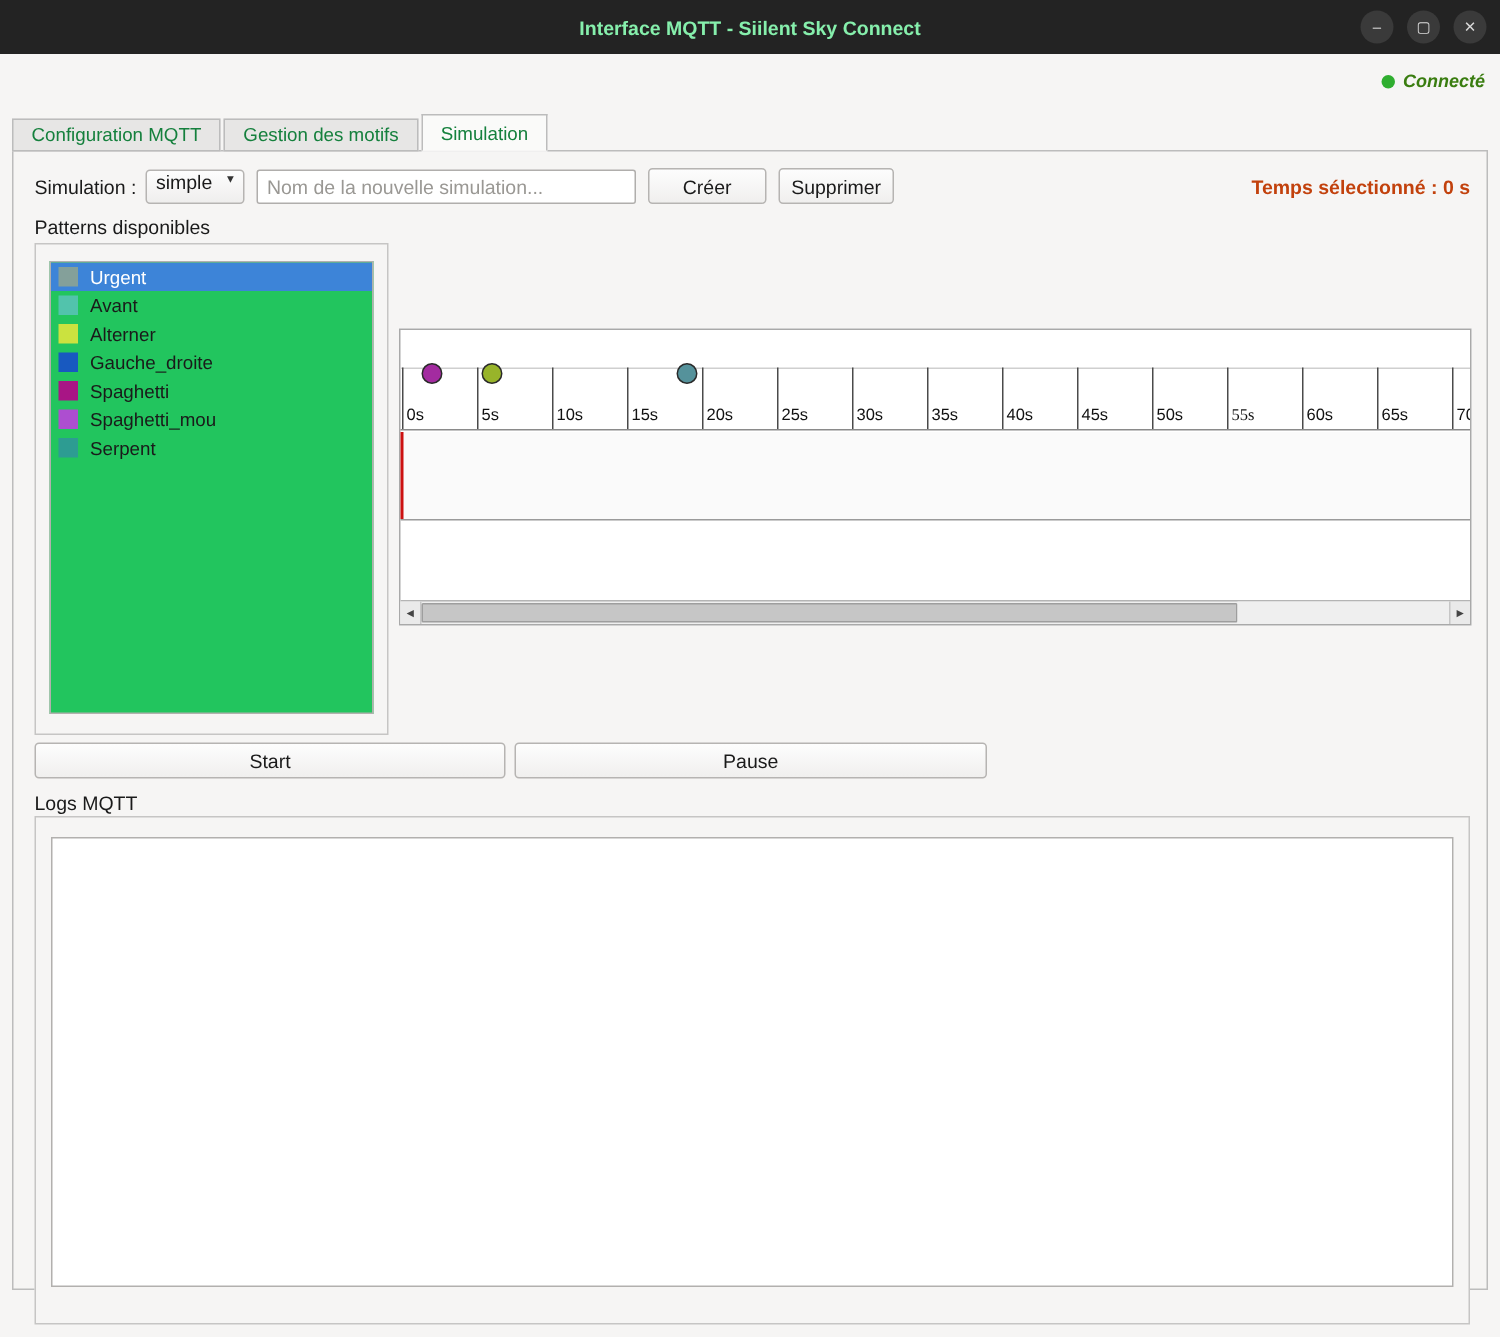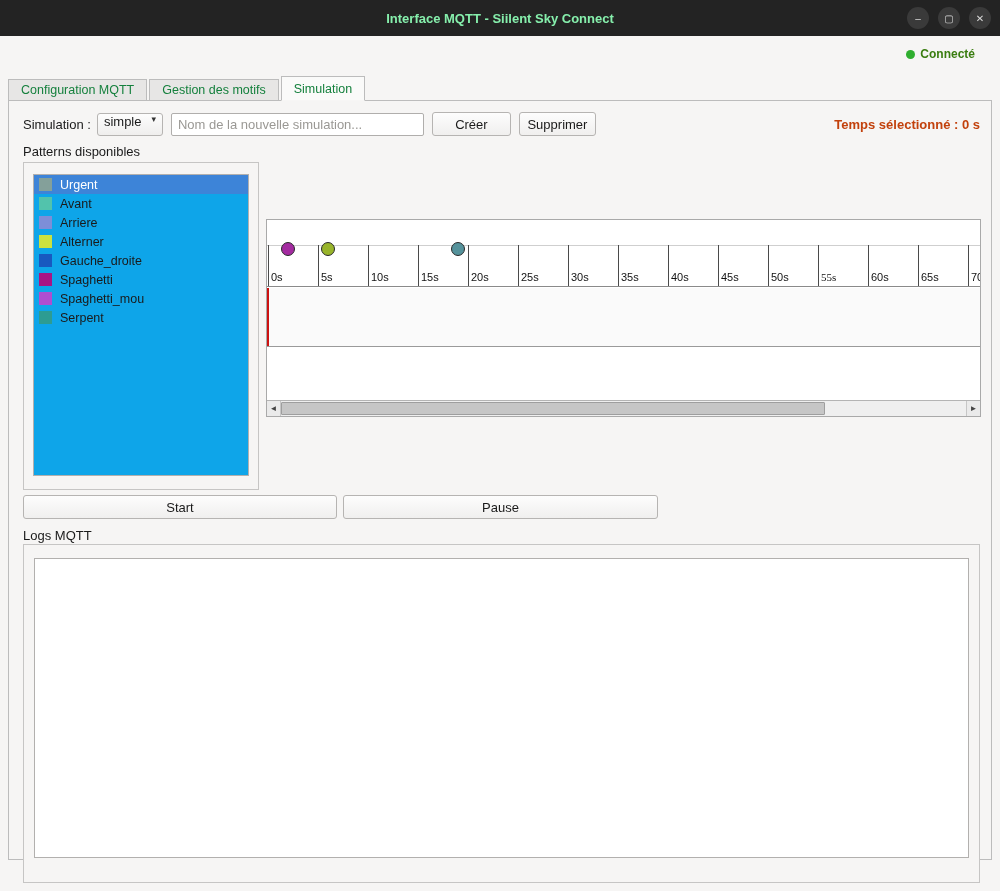--- a/index.html
+++ b/index.html
@@ -13,22 +13,22 @@
 
   
   .titlebar { position:absolute; top:0; left:0; width:100%; height:36px; background:#232323;
               display:flex; align-items:center; justify-content:center; }
   .title { color:#86efac; font-weight:bold; font-size:13px; }
   .win-controls { position:absolute; right:9px; top:7px; display:flex; gap:9px; }
   .win-btn { width:22px; height:22px; border-radius:50%; background:#3a3a3a; color:#d9d9d9;
              display:flex; align-items:center; justify-content:center; font-size:10px; border:none; cursor:default; }
 
   
-  .status { position:absolute; top:47px; right:25px; display:flex; align-items:center; gap:5px;
-            font-weight:bold; color:#3a7d10; font-size:12px; }
+  .status { position:absolute; top:47px; right:10px; display:flex; align-items:center; gap:5px;
+            font-weight:bold; color:#3a7d10; font-size:12px;font-style:italic; }
   .status-dot { width:9px; height:9px; border-radius:50%; background:#2fae2f; }
 
   
   .tabbar { position:absolute; left:8px; top:76px; height:25px; display:flex; align-items:flex-end; z-index:3; }
   .tab { border:1px solid #bcbcbc; background:#e7e6e5; height:22px; padding:0 12px;
          display:flex; align-items:center; font-size:12.5px; margin-right:2px; color:#15803d; }
   .tab.active { height:25px; background:#fafaf9; border-bottom-color:#f7f6f5; z-index:4; }
 
   
   .panel { position:absolute; left:8px; top:100px; width:984px; height:760px;
@@ -49,21 +49,21 @@
   .btn-create { width:79px; height:24px; }
   .btn-delete { width:77px; height:24px; }
   .row-spacer { flex:1; }
   .time-selected { font-weight:bold; color:#c2410c; }
 
   
   .patterns-title { position:absolute; left:14px; top:43px; }
   .patterns-box { position:absolute; left:14px; top:61px; width:236px; height:328px;
                   border:1px solid #c6c5c4; background:#f6f5f4; }
   .pattern-list { position:absolute; left:9px; top:11px; width:216px; height:302px;
-                  border:1px solid #b2b0ae; background:#0ea5e9; overflow:hidden; }
+                  border:1px solid #b2b0ae; background:#22c55e; overflow:hidden; }
   .pattern-item { height:19px; display:flex; align-items:center; padding:0 5px; gap:8px; font-size:12.5px; }
   .pattern-item.selected { background:var(--selection); color:#ffffff; }
   .swatch { width:13px; height:13px; flex:none; }
 
   
   .timeline { position:absolute; left:257px; top:118px; width:715px; height:198px;
               border:1px solid #a9a9a9; background:#ffffff; }
   .ruler { position:absolute; left:0; top:0; right:0; height:67px; border-bottom:1px solid #8a8a8a; overflow:hidden; }
   .ruler-topline { position:absolute; left:0; right:0; top:25px; height:1px; background:#cfcfcf; }
   .tick-line { position:absolute; top:25px; bottom:0; width:1px; background:#4a4a4a; }
@@ -144,24 +144,20 @@
     <div class="patterns-title">Patterns disponibles</div>
     <div class="patterns-box">
       <div class="pattern-list" id="pattern-list">
           <div class="pattern-item selected">
             <span class="swatch" style="background: rgb(132, 160, 154);"></span>
             <span>Urgent</span>
           </div>
           <div class="pattern-item">
             <span class="swatch" style="background: rgb(82, 195, 172);"></span>
             <span>Avant</span>
-          </div>
-          <div class="pattern-item">
-            <span class="swatch" style="background: rgb(125, 142, 216);"></span>
-            <span>Arriere</span>
           </div>
           <div class="pattern-item">
             <span class="swatch" style="background: rgb(203, 226, 63);"></span>
             <span>Alterner</span>
           </div>
           <div class="pattern-item">
             <span class="swatch" style="background: rgb(24, 89, 192);"></span>
             <span>Gauche_droite</span>
           </div>
           <div class="pattern-item">

